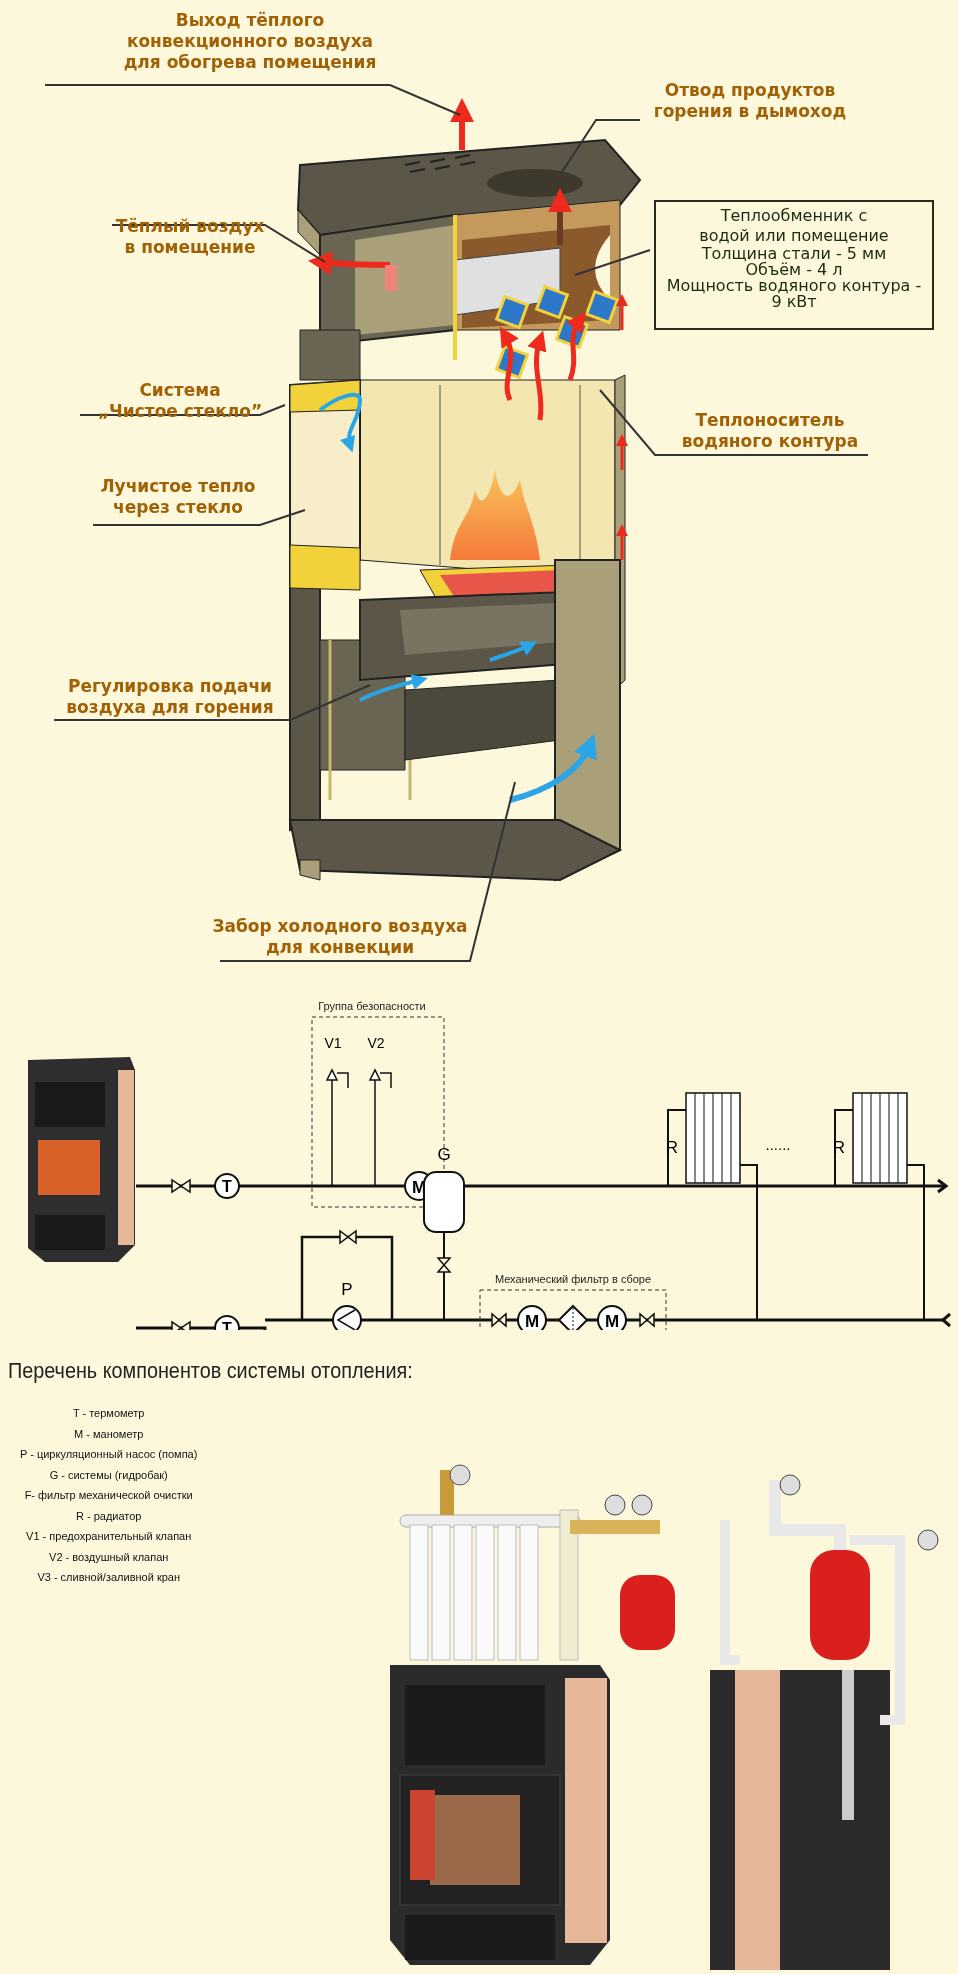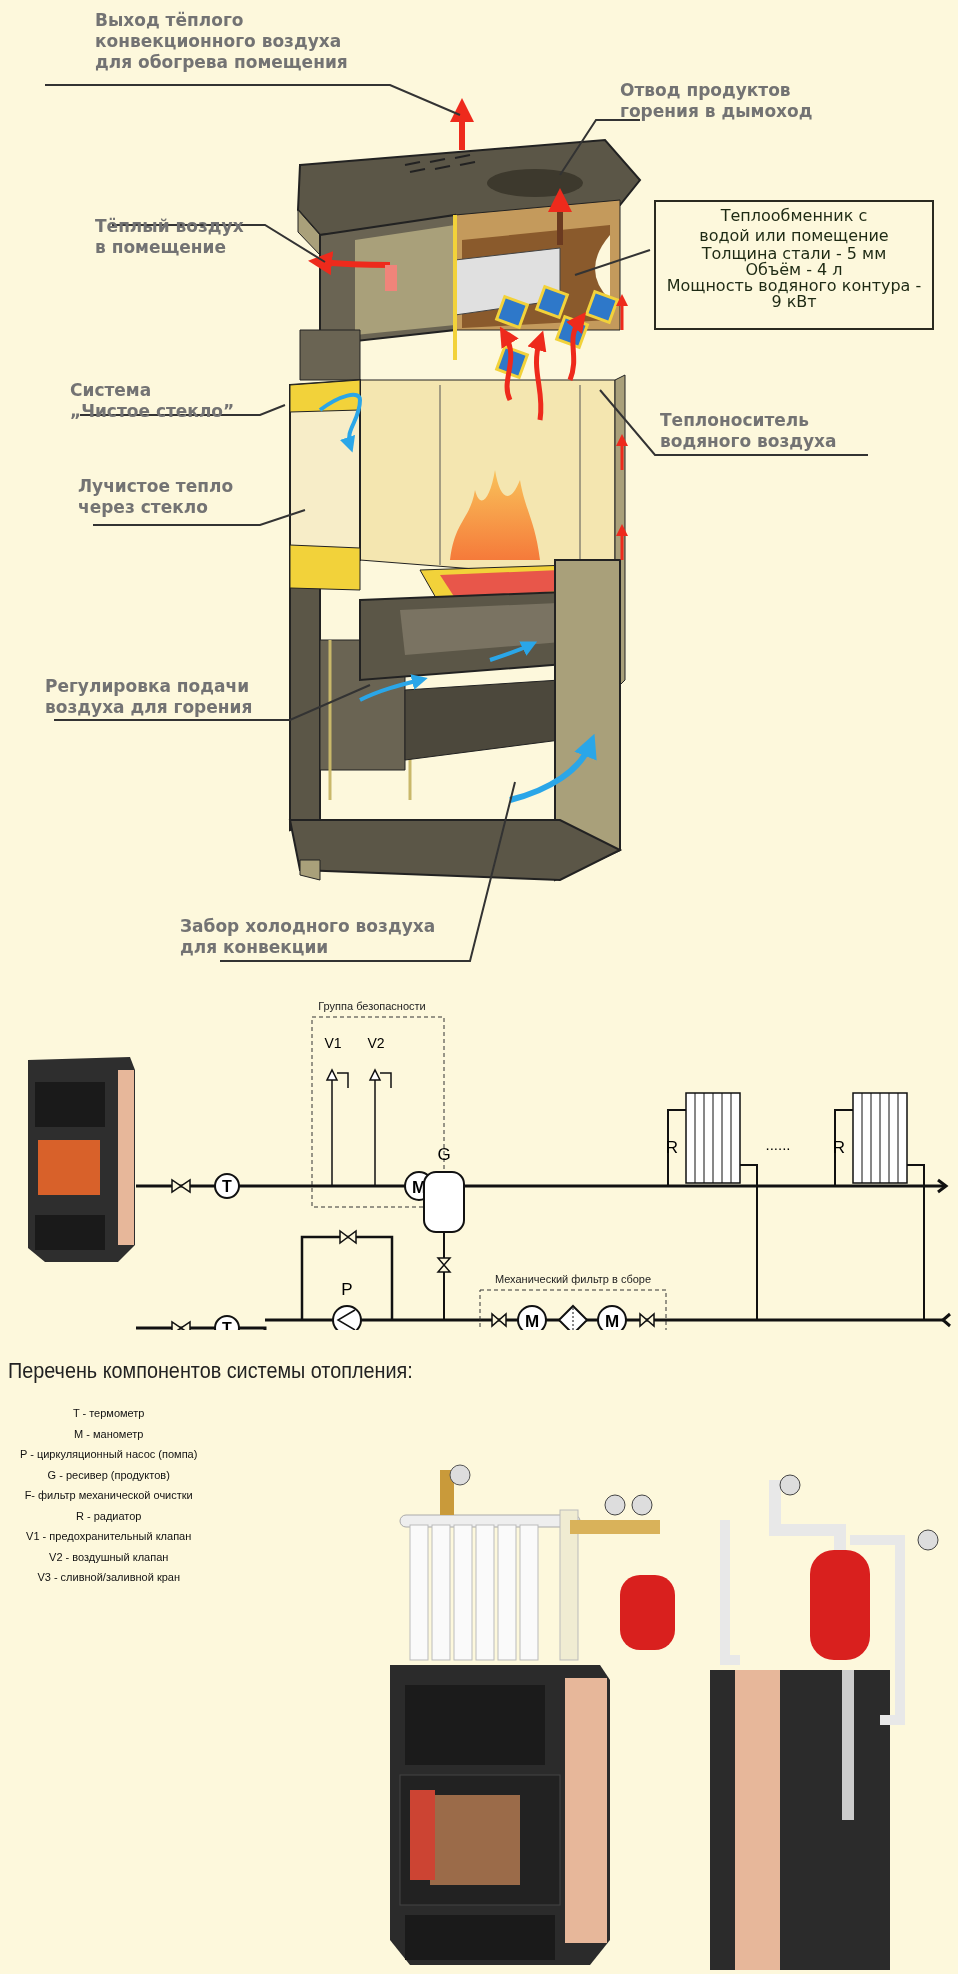--- a/index.html
+++ b/index.html
@@ -1,17 +1,17 @@
 <!DOCTYPE html>
 <html><head>
 <meta charset="utf-8">
 <style>
   html,body{margin:0;padding:0;}
   body{width:958px;height:1974px;position:relative;overflow:hidden;background:#fdf8dc;font-family:"Liberation Sans",sans-serif;color:#1e2a14;}
-  .callout{position:absolute;font-family:"DejaVu Sans",sans-serif;font-weight:bold;font-size:17px;line-height:21px;color:#737373;}
+  .callout{position:absolute;font-family:"DejaVu Sans",sans-serif;font-weight:bold;font-size:17px;line-height:21px;text-align:center;color:#a16207;}
   .callout .l{display:block;white-space:nowrap;}
   .hx-box{position:absolute;left:654px;top:200px;width:280px;height:130px;border:2px solid #2a2a20;background:#fdf8dc;text-align:center;font-family:"DejaVu Sans",sans-serif;font-weight:normal;color:#1e2a14;box-sizing:border-box;padding-top:4px;}
   .hx-box .t{font-size:16px;line-height:20px;display:block;}
   .hx-box .s{font-size:16px;line-height:16px;display:block;}
   #top-diagram{position:absolute;left:0;top:0;}
   #scheme{position:absolute;left:0;top:990px;}
   .legend-title{position:absolute;left:8px;top:1358px;font-size:22px;font-family:"Liberation Sans",sans-serif;color:#222;transform:scaleX(0.9);transform-origin:left;}
   .legend{position:absolute;left:20px;top:1403px;font-size:11px;line-height:20.5px;font-family:"Liberation Sans",sans-serif;color:#111;margin:0;padding:0;list-style:none;text-align:center;}
   .legend li{white-space:nowrap;}
   #photos{position:absolute;left:380px;top:1420px;}
@@ -151,21 +151,21 @@
 <div class="callout" style="left:70px;top:380px;width:220px;">
   <span class="l">Система</span>
   <span class="l">„Чистое стекло”</span>
 </div>
 <div class="callout" style="left:78px;top:476px;width:200px;">
   <span class="l">Лучистое тепло</span>
   <span class="l">через стекло</span>
 </div>
 <div class="callout" style="left:660px;top:410px;width:220px;">
   <span class="l">Теплоноситель</span>
-  <span class="l">водяного воздуха</span>
+  <span class="l">водяного контура</span>
 </div>
 <div class="callout" style="left:45px;top:676px;width:250px;">
   <span class="l">Регулировка подачи</span>
   <span class="l">воздуха для горения</span>
 </div>
 <div class="callout" style="left:180px;top:916px;width:320px;">
   <span class="l">Забор холодного воздуха</span>
   <span class="l">для конвекции</span>
 </div>
 
@@ -285,21 +285,21 @@
   <text x="672" y="163" text-anchor="middle" font-size="17" font-family="Liberation Sans,sans-serif">R</text>
   <text x="839" y="163" text-anchor="middle" font-size="17" font-family="Liberation Sans,sans-serif">R</text>
   <text x="778" y="160" text-anchor="middle" font-size="15" font-family="Liberation Sans,sans-serif">......</text>
 </svg>
 
 <div class="legend-title">Перечень компонентов системы отопления:</div>
 <ul class="legend">
   <li>T - термометр</li>
   <li>M - манометр</li>
   <li>P - циркуляционный насос (помпа)</li>
-  <li>G - ресивер (продуктов)</li>
+  <li>G - системы (гидробак)</li>
   <li>F- фильтр механической очистки</li>
   <li>R - радиатор</li>
   <li>V1 - предохранительный клапан</li>
   <li>V2 - воздушный клапан</li>
   <li>V3 - сливной/заливной кран</li>
 </ul>
 
 <svg id="photos" width="578" height="554" viewBox="0 0 578 554">
   <g>
 

